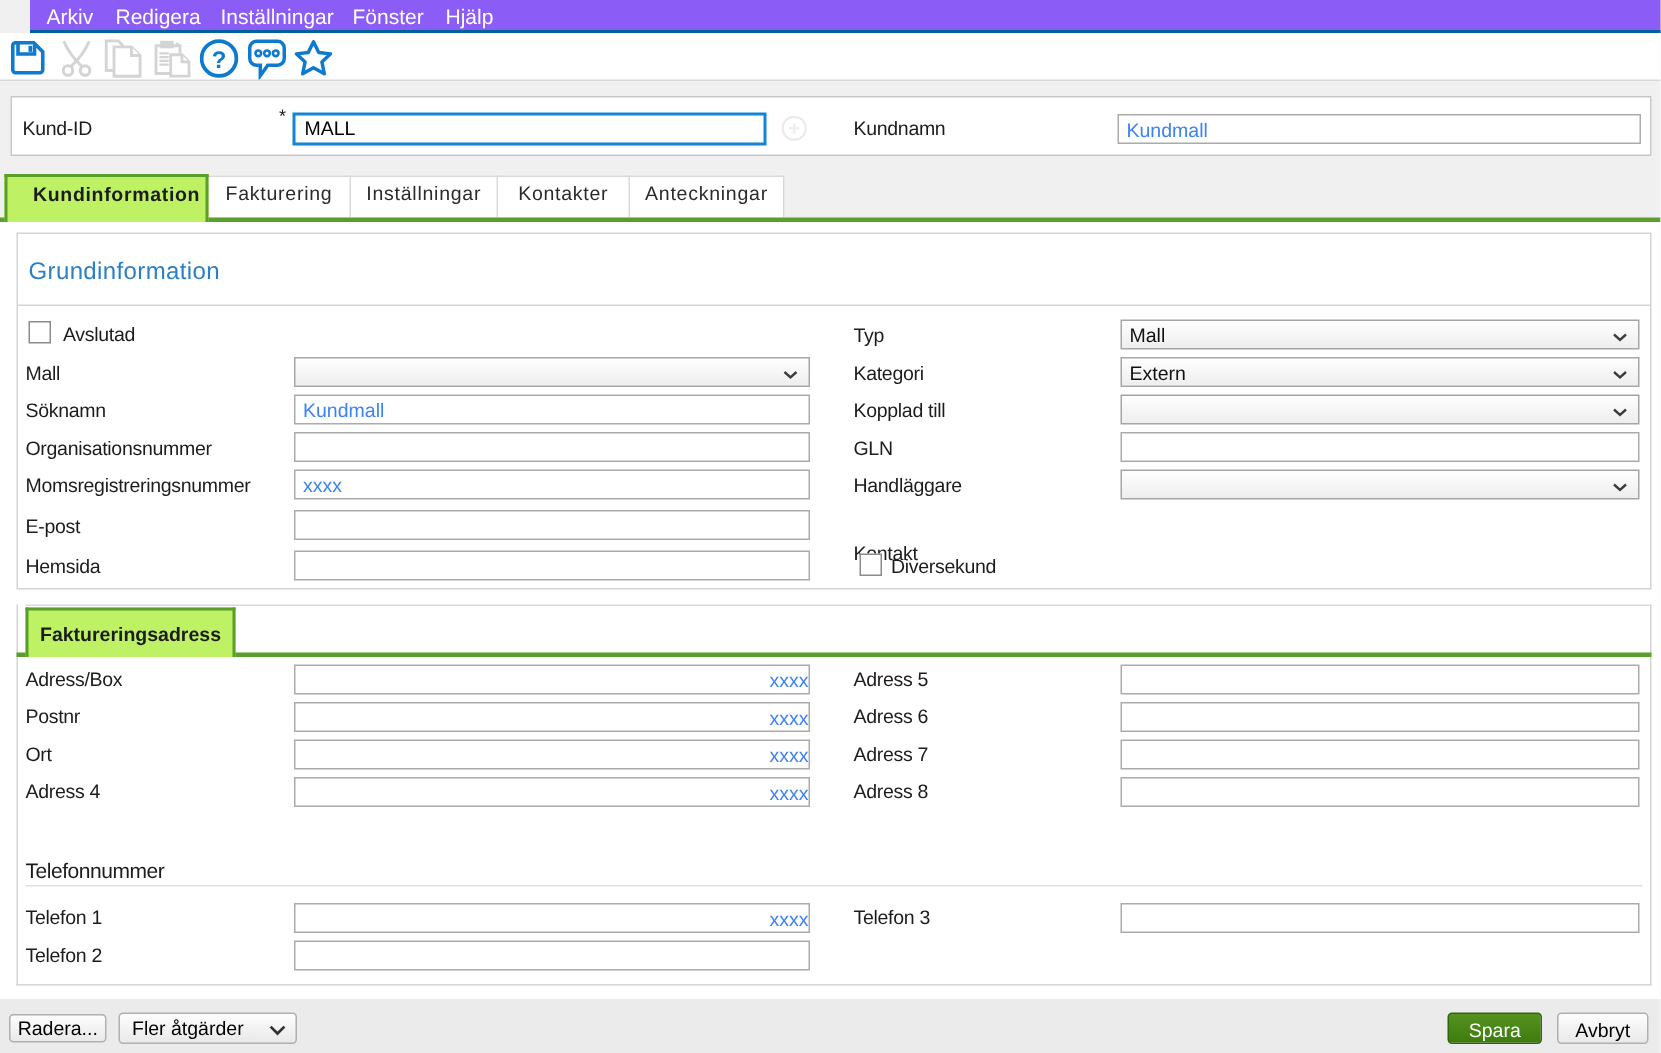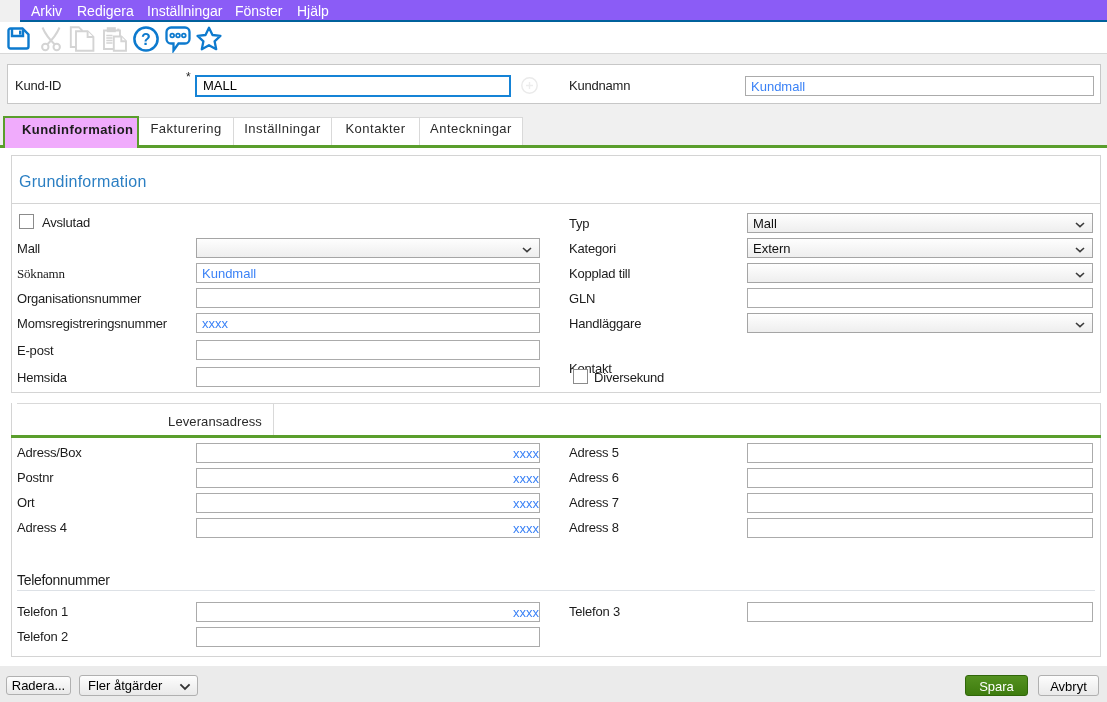--- a/index.html
+++ b/index.html
@@ -18,21 +18,21 @@
 
   
   #toolbar { position:absolute; left:0; top:22px; width:1107px; height:32px; background:#fff; border-bottom:1px solid #d8d8d8; }
   #toolbar svg { position:absolute; top:4px; }
 
   
   #idpanel { position:absolute; left:7px; top:64px; width:1094px; height:40px; background:#fff; border:1px solid #c7c7c7; }
 
   
   .tabline { position:absolute; left:0; top:145px; width:1107px; height:3px; background:#5a9e2c; }
-  .tab-act { position:absolute; background:#f0abfc; border:2px solid #5a9e2c; border-bottom:none; z-index:5; font-weight:bold; font-size:13px; color:#1c1c1c; text-align:center; }
+  .tab-act { position:absolute; background:#bef264; border:2px solid #5a9e2c; border-bottom:none; z-index:5; font-weight:bold; font-size:13px; color:#1c1c1c; text-align:center; }
   .tab-in { position:absolute; background:#fff; border-top:1px solid #d9d9d9; border-right:1px solid #d9d9d9; font-size:13px; color:#2a2a2a; text-align:center; }
 
   
   #content { position:absolute; left:0; top:148px; width:1107px; height:518px; background:#fff; }
   #group1 { position:absolute; left:11px; top:7px; width:1090px; height:238px; border:1px solid #d4d4d4; }
   #group2 { position:absolute; left:11px; top:255px; width:1090px; height:254px; border:1px solid #d4d4d4; border-top:none;text-align:right; }
 </style>
 </head>
 <body>
 
@@ -118,21 +118,21 @@
     <div class="cb" style="left:7px; top:58px;"></div>
     <span class="lbl" style="left:30px; top:59px;">Avslutad</span>
 
     <span class="lbl" style="left:5px; top:85px;">Mall</span>
     <div class="sel" style="left:184px; top:82px; width:344px;">
         <svg class="chev" width="10" height="6" viewBox="0 0 10 6">
           <path d="M1 1 L5 4.6 L9 1" stroke="#3c3c3c" stroke-width="1.6" fill="none"></path>
         </svg>
       </div>
 
-    <span class="lbl" style="left:5px; top:110px;font-family:Liberation Serif, serif;">Söknamn</span>
+    <span class="lbl" style="left:5px; top:110px;">Söknamn</span>
     <div class="inp" style="left:184px; top:107px; width:344px;">Kundmall</div>
 
     <span class="lbl" style="left:5px; top:135px;">Organisationsnummer</span>
     <div class="inp" style="left:184px; top:132px; width:344px;"></div>
 
     <span class="lbl" style="left:5px; top:160px;">Momsregistreringsnummer</span>
     <div class="inp" style="left:184px; top:157px; width:344px;">xxxx</div>
 
     <span class="lbl" style="left:5px; top:187px;">E-post</span>
     <div class="inp" style="left:184px; top:184px; width:344px;"></div>
@@ -167,21 +167,21 @@
         </svg>
       </div>
 
     <span class="lbl" style="left:557px; top:187px;margin-top:18px;">Kontakt</span>
 
     <div class="cb" style="left:561px; top:213px;"></div>
     <span class="lbl" style="left:582px; top:214px;">Diversekund</span>
   </div>
 
   <div class="abs" style="left:17px; top:255px; width:1084px; height:1px; background:#d9d9d9;"></div>
-  <div class="tab-in" style="left:157px; top:256px; width:117px; height:31px; padding-top:10px; border-top:none; letter-spacing:0.1px;">Leveransadress</div>
+  <div class="tab-act" style="left:17px; top:257px; width:140px; height:33px; padding-top:8px; font-size:13px;">Faktureringsadress</div>
   <div class="abs" style="left:11px; top:287px; width:1090px; height:3px; background:#5a9e2c; z-index:1;"></div>
 
   <div id="group2">
 
     <span class="lbl" style="left:5px; top:42px;">Adress/Box</span>
     <div class="inp" style="left:184px; top:40px; width:344px;">xxxx</div>
     <span class="lbl" style="left:5px; top:67px;">Postnr</span>
     <div class="inp" style="left:184px; top:65px; width:344px;">xxxx</div>
     <span class="lbl" style="left:5px; top:92px;">Ort</span>
     <div class="inp" style="left:184px; top:90px; width:344px;">xxxx</div>

